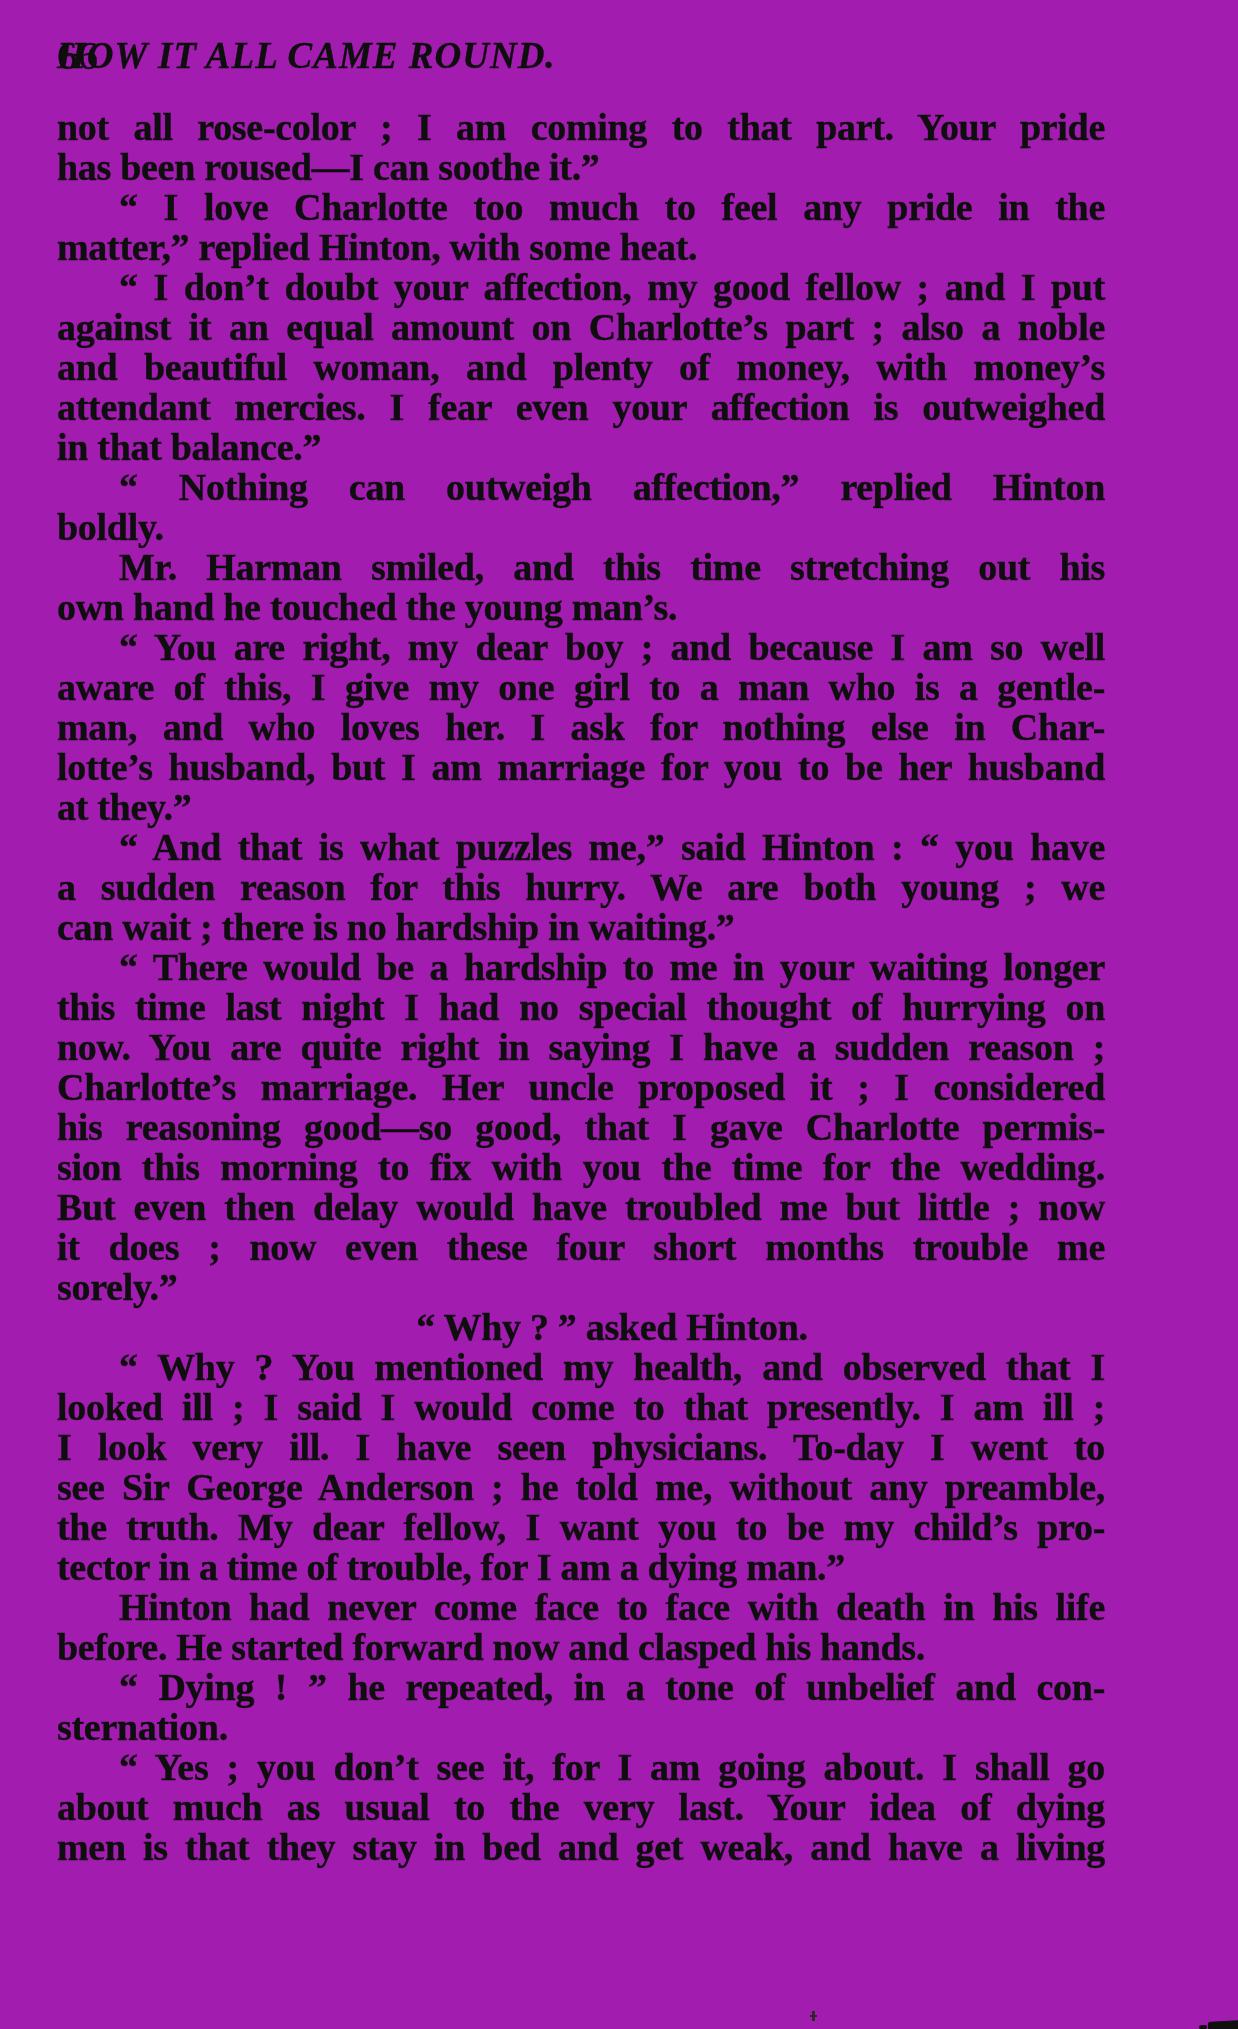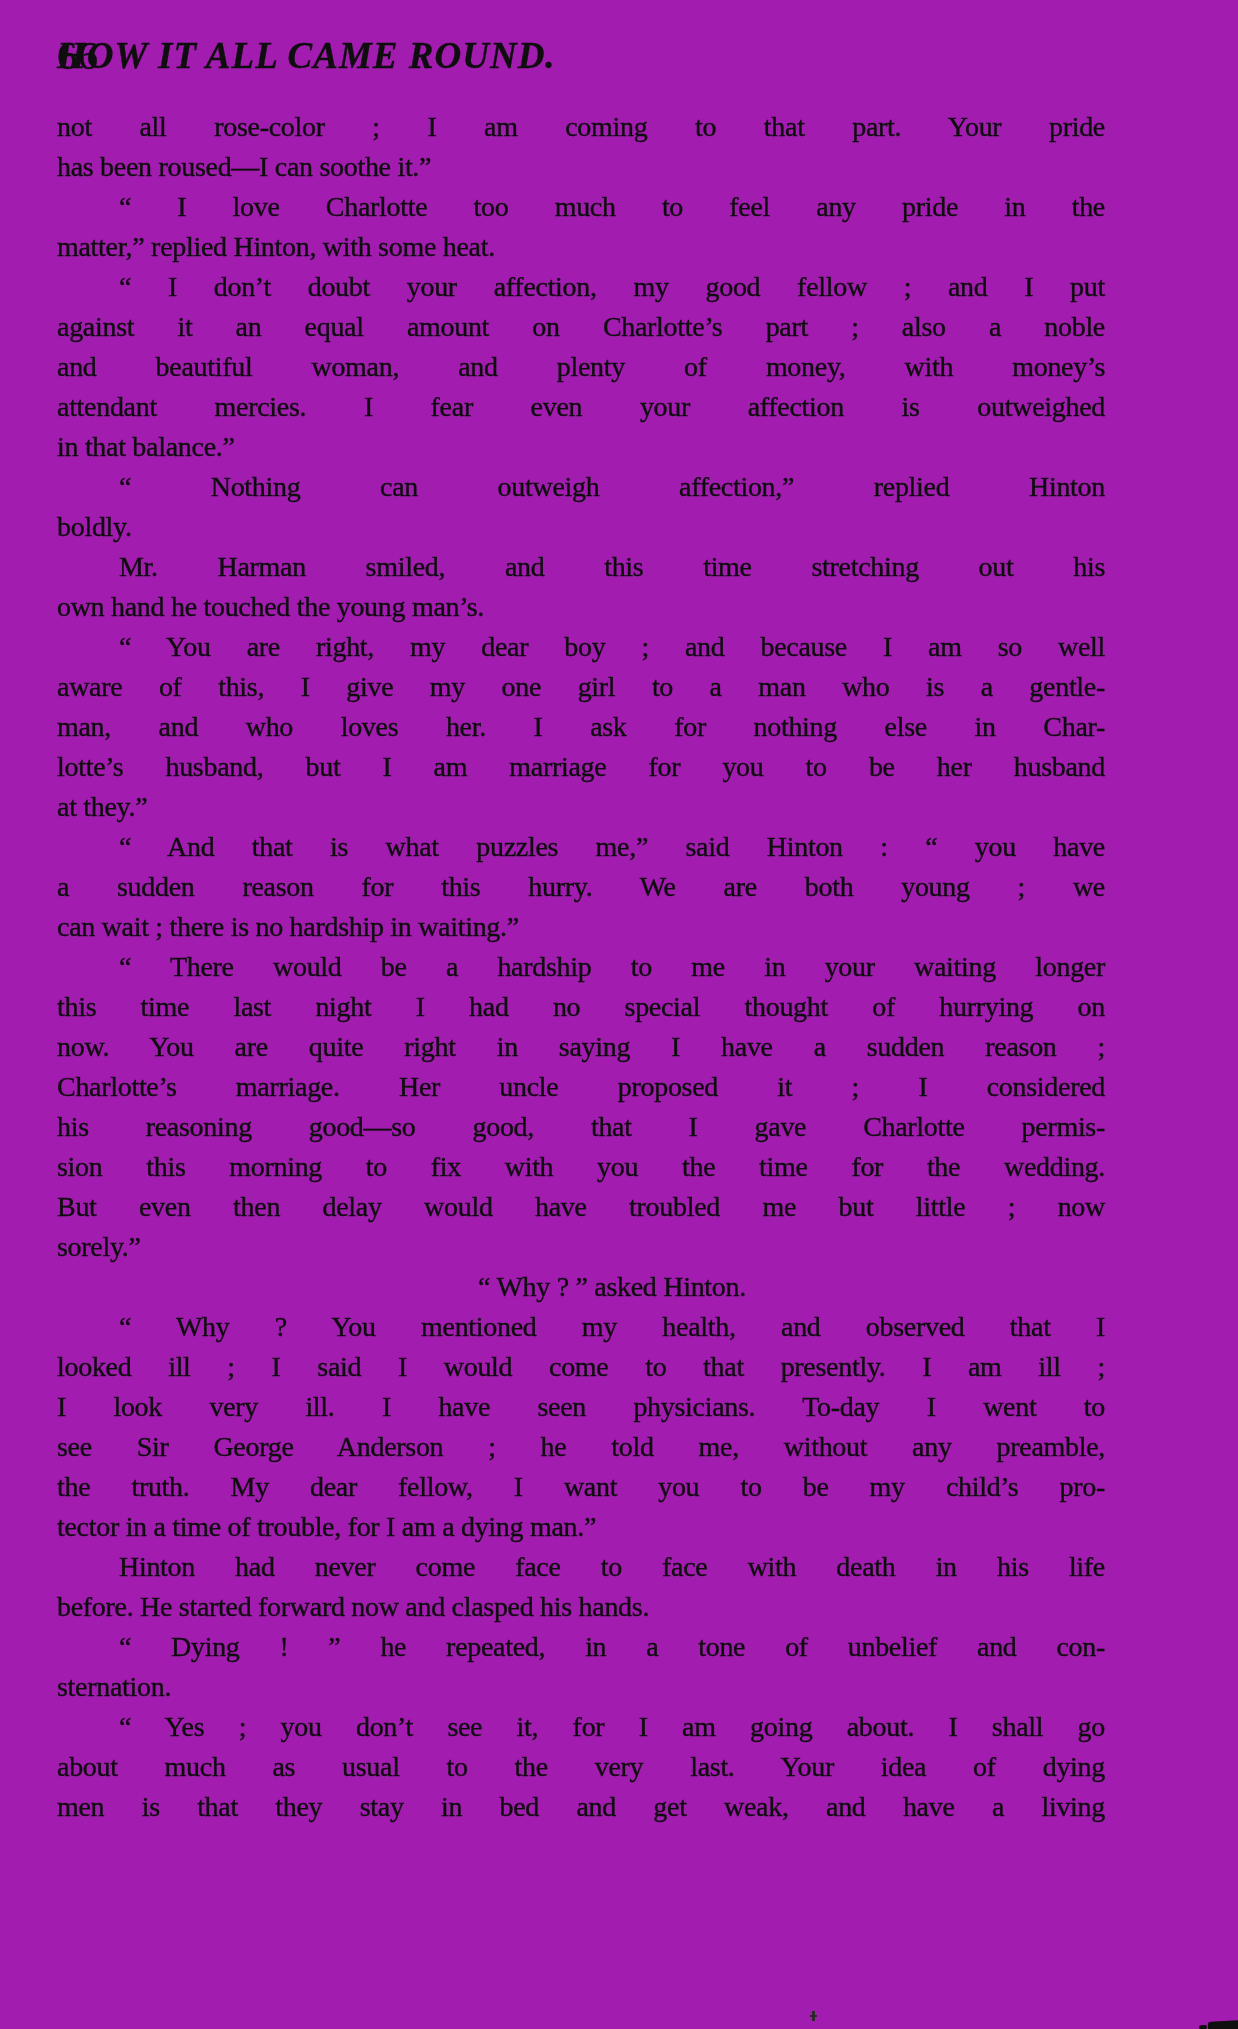--- a/index.html
+++ b/index.html
@@ -32,25 +32,26 @@
     letter-spacing: 1px;
     -webkit-text-stroke: 0.3px currentColor;
     white-space: nowrap;
   }
   .body-text {
     position: absolute;
     top: 107px; left: 57px; width: 1048px;
   }
   .line {
     height: 40px; line-height: 40px;
-    font-size: 28px;
+    font-size: 38px;
     letter-spacing: -0.3px;
     -webkit-text-stroke: 0.35px currentColor;
     white-space: nowrap;
     text-align: left;
+    font-weight: bold;
   }
   .line.just {
     white-space: normal;
     text-align: justify;
     text-align-last: justify;
     text-justify: inter-word;
   }
   .line.indent { padding-left: 62px; text-align: center; }
   .ink-speck {
     position: absolute;
@@ -109,20 +110,21 @@
       <div class="line just indent">“ And that is what puzzles me,” said Hinton : “ you have</div>
       <div class="line just">a sudden reason for this hurry.  We are both young ; we</div>
       <div class="line">can wait ; there is no hardship in waiting.”</div>
       <div class="line just indent">“ There would be a hardship to me in your waiting longer</div>
       <div class="line just">this time last night I had no special thought of hurrying on</div>
       <div class="line just">now.  You are quite right in saying I have a sudden reason ;</div>
       <div class="line just">Charlotte’s marriage.  Her uncle proposed it ; I considered</div>
       <div class="line just">his reasoning good—so good, that I gave Charlotte permis-</div>
       <div class="line just">sion this morning to fix with you the time for the wedding.</div>
       <div class="line just">But even then delay would have troubled me but little ; now</div>
+      <div class="line just">it does ; now even these four short months trouble me</div>
       <div class="line">sorely.”</div>
       <div class="line indent">“ Why ? ” asked Hinton.</div>
       <div class="line just indent">“ Why ? You mentioned my health, and observed that I</div>
       <div class="line just">looked ill ; I said I would come to that presently.  I am ill ;</div>
       <div class="line just">I look very ill.  I have seen physicians.  To-day I went to</div>
       <div class="line just">see Sir George Anderson ; he told me, without any preamble,</div>
       <div class="line just">the truth.  My dear fellow, I want you to be my child’s pro-</div>
       <div class="line">tector in a time of trouble, for I am a dying man.”</div>
       <div class="line just indent">Hinton had never come face to face with death in his life</div>
       <div class="line">before.  He started forward now and clasped his hands.</div>

